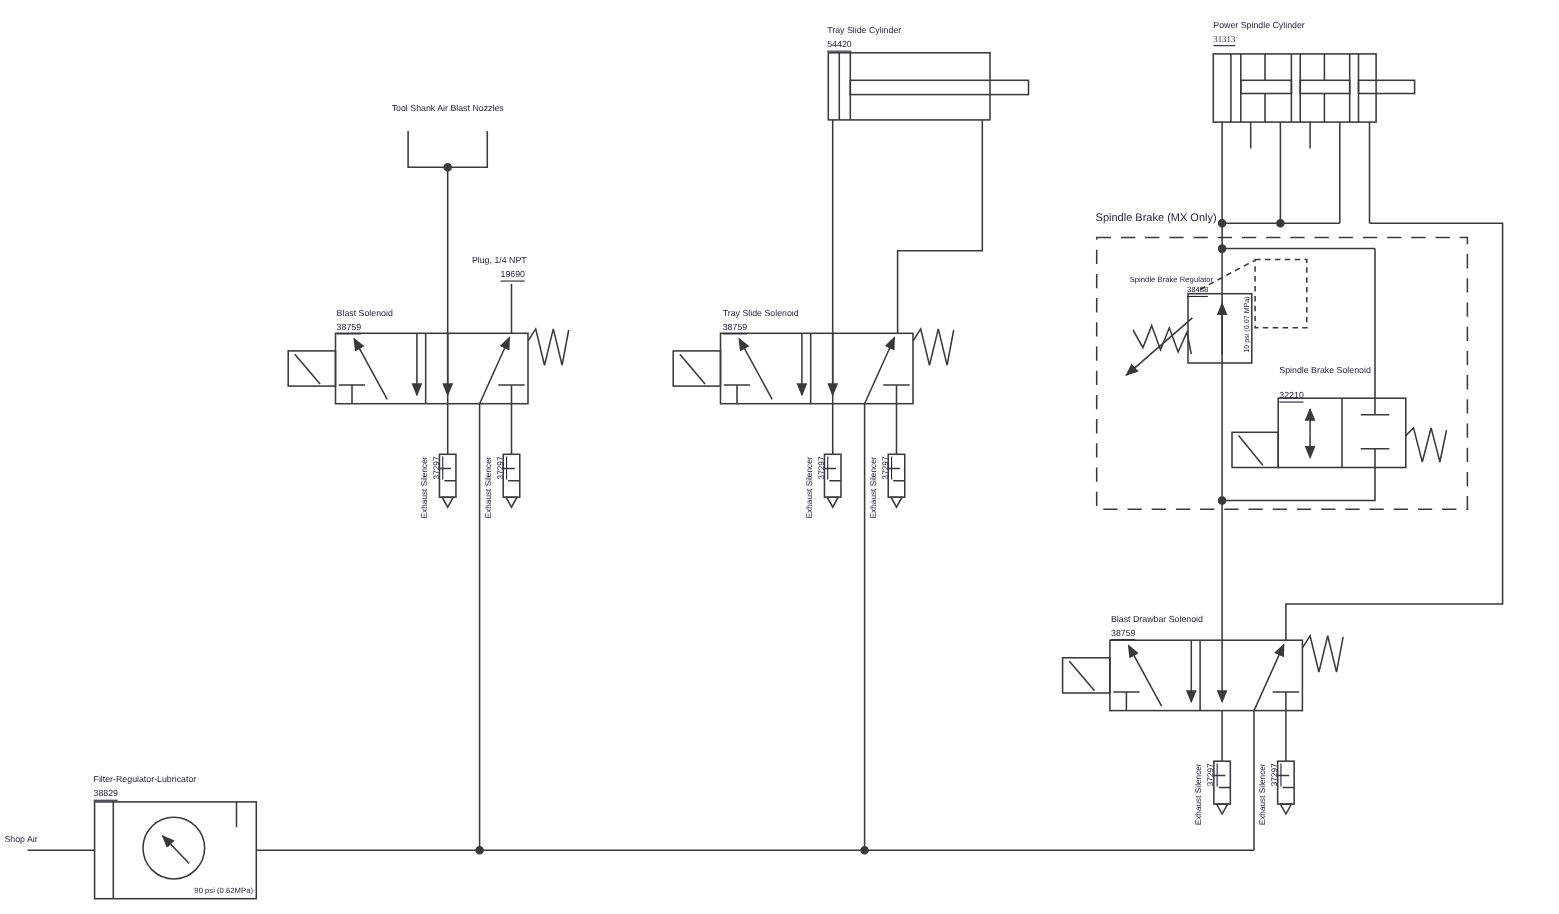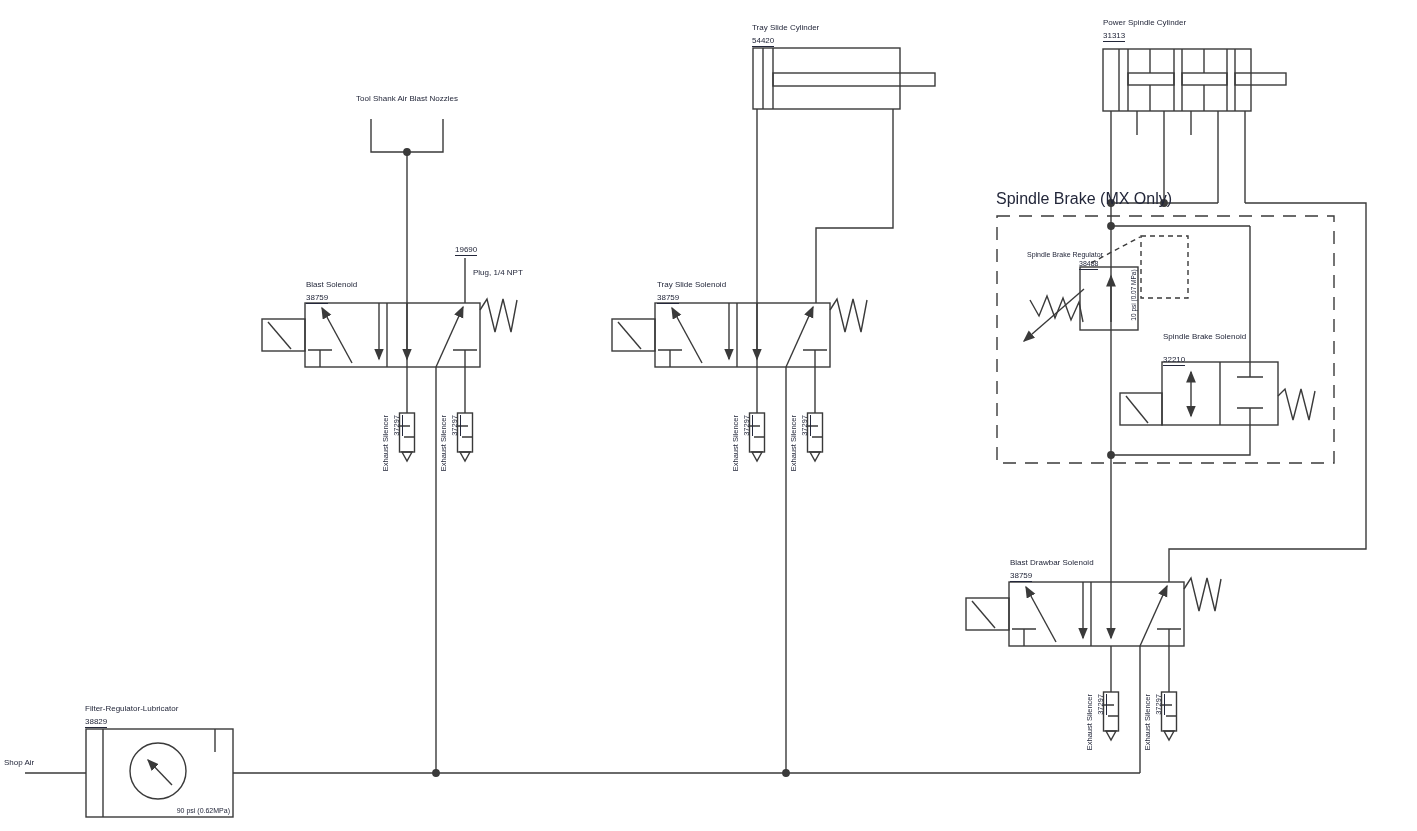--- a/index.html
+++ b/index.html
@@ -6,21 +6,21 @@
   #canvas{
     position:relative;width:1417px;height:831px;background:#ffffff;
     font-family:"Liberation Sans","DejaVu Sans",sans-serif;overflow:hidden;
   }
   svg{position:absolute;left:0;top:0;}
   .lbl{
     position:absolute;font-size:8px;line-height:11px;color:#23273a;
     white-space:nowrap;letter-spacing:0;
   }
   .pn{border-bottom:1px solid #23273a;display:inline-block;line-height:10px;}
-  .title{font-size:16px;}
+  .title{font-size:10px;}
   .small{font-size:7px;}
   .tiny{font-size:6.5px;}
   .center{text-align:center;}
   .right{text-align:right;}
   .sil-lbl{
     position:absolute;width:72px;height:24px;font-size:7.5px;line-height:11px;
     color:#23273a;text-align:right;transform:rotate(-90deg);white-space:nowrap;
   }
   .rot{transform:rotate(-90deg);}
 </style>
@@ -199,34 +199,34 @@
       <path d="M1161.5,705 H1172 M1166,716 H1176.5"></path>
       <path d="M1164,731 L1174,731 L1169,740 Z"></path>
     </g>
   </g>
 </svg>
 
 <div class="lbl" style="left:4px;top:757px;">Shop Air</div>
 
 <div class="lbl center" style="left:317px;top:93px;width:180px;">Tool Shank Air Blast Nozzles</div>
 
-<div class="lbl" style="left:473px;top:231px;margin-top:36px;">Plug, 1/4 NPT</div>
+<div class="lbl" style="left:429px;top:231px;">Plug, 1/4 NPT</div>
 <div class="lbl" style="left:455px;top:244px;"><span class="pn">19690</span></div>
 
 <div class="lbl" style="left:306px;top:279px;">Blast Solenoid</div>
 <div class="lbl" style="left:306px;top:292px;"><span class="pn">38759</span></div>
 
 <div class="lbl" style="left:752px;top:22px;">Tray Slide Cylinder</div>
 <div class="lbl" style="left:752px;top:35px;"><span class="pn">54420</span></div>
 
 <div class="lbl" style="left:657px;top:279px;">Tray Slide Solenoid</div>
 <div class="lbl" style="left:657px;top:292px;"><span class="pn">38759</span></div>
 
 <div class="lbl" style="left:1103px;top:17px;">Power Spindle Cylinder</div>
-<div class="lbl" style="left:1103px;top:30px;"><span class="pn">31313</span></div>
+<div class="lbl" style="left:1103px;top:30px;font-family:Liberation Serif, serif;"><span class="pn">31313</span></div>
 
 <div class="lbl" style="left:1010px;top:557px;">Blast Drawbar Solenoid</div>
 <div class="lbl" style="left:1010px;top:570px;"><span class="pn">38759</span></div>
 
 <div class="lbl title" style="left:996px;top:193px;">Spindle Brake (MX Only)</div>
 
 <div class="lbl small" style="left:1027px;top:249px;">Spindle Brake Regulator</div>
 <div class="lbl small" style="left:1079px;top:258px;"><span class="pn">38488</span></div>
 <div class="lbl tiny rot center" style="left:1103px;top:290px;width:60px;height:10px;">10 psi (0.07 MPa)</div>
 

